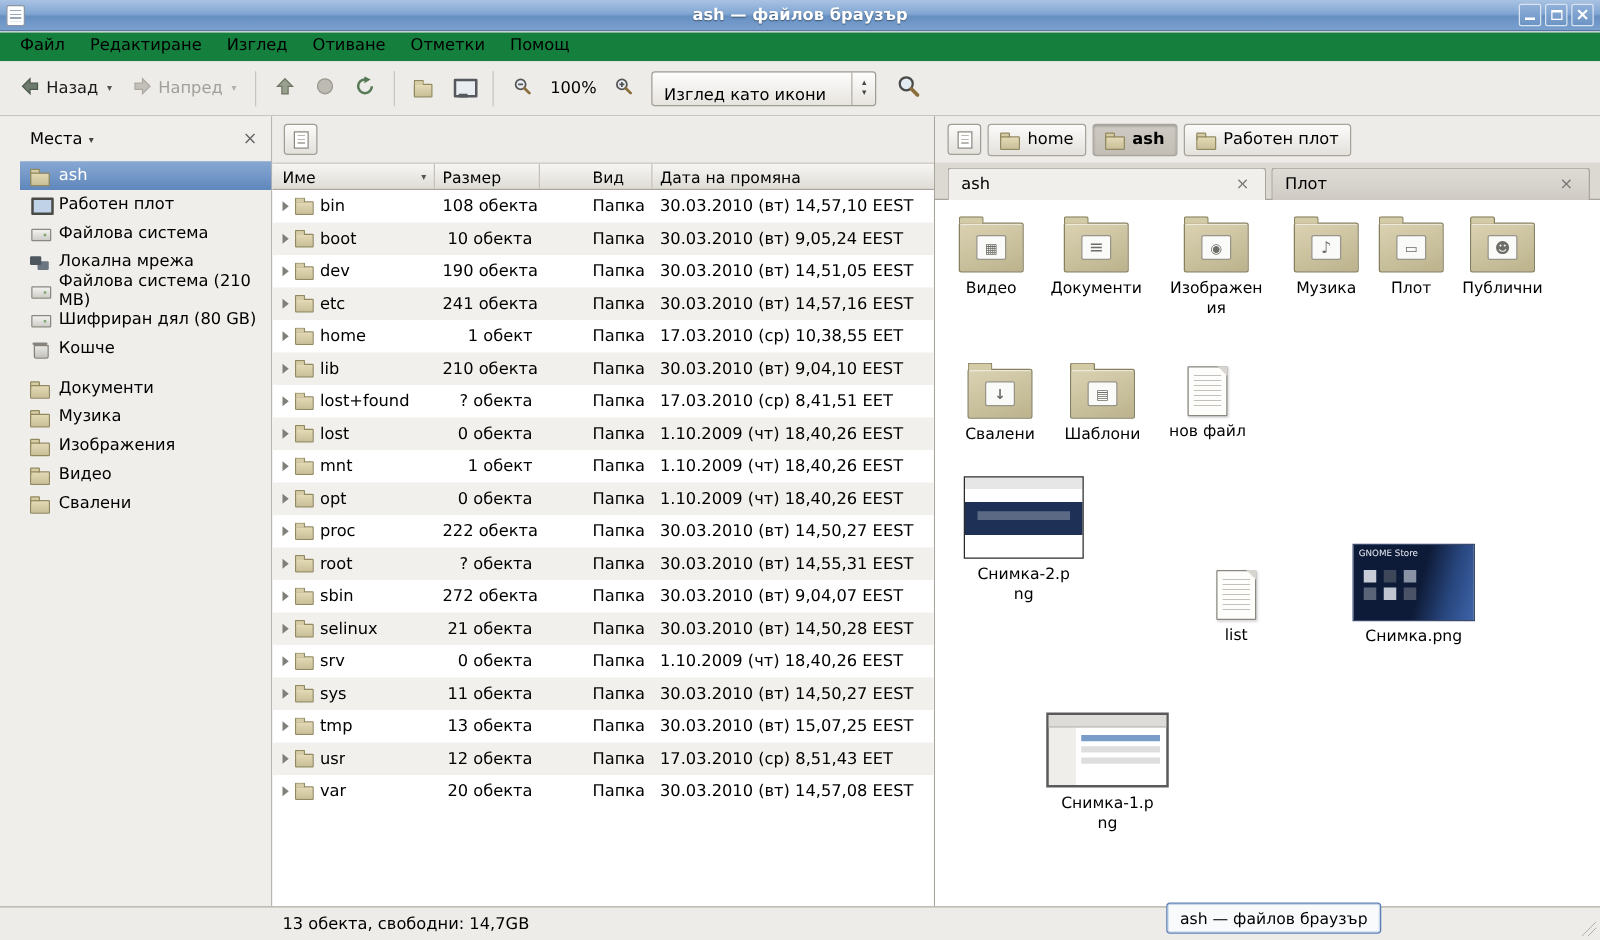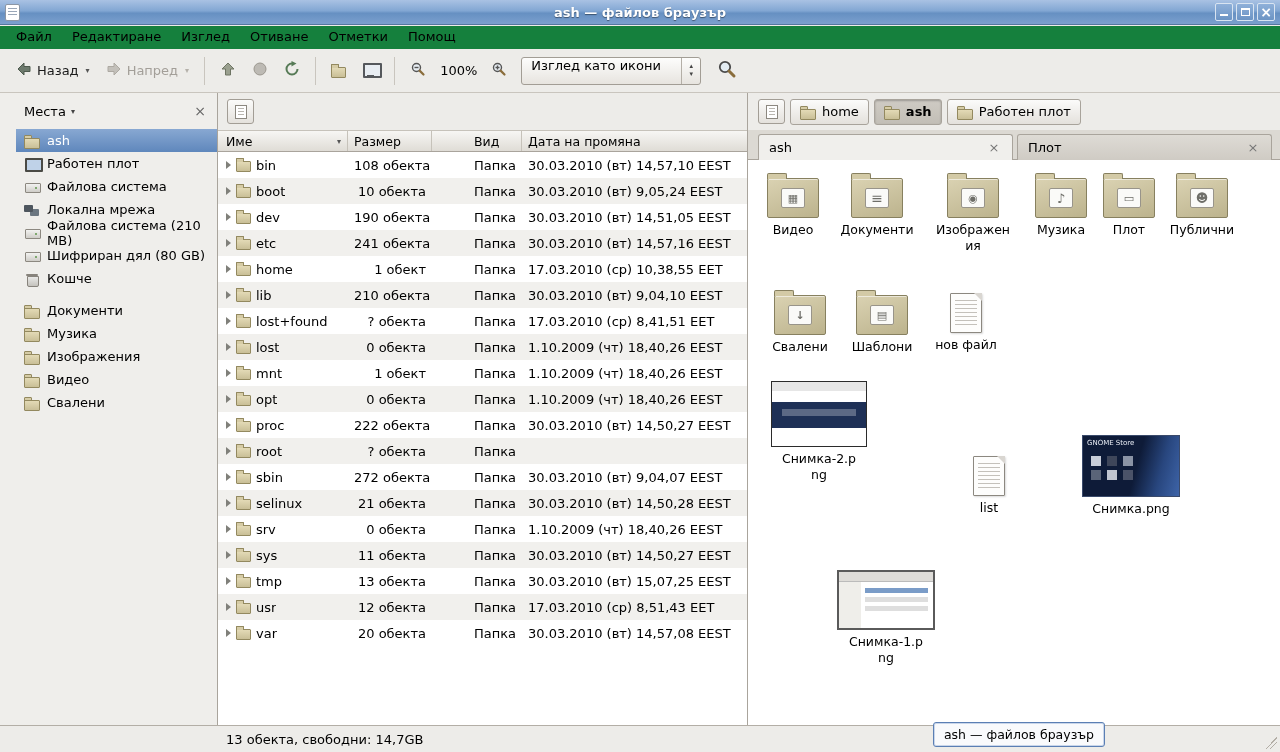--- a/index.html
+++ b/index.html
@@ -31,21 +31,21 @@
   .toolbar{position:absolute;top:49px;left:0;width:100%;height:44px;background:#EDECE9;
     border-bottom:1px solid #C9C5BE;display:flex;align-items:center;padding:0 8px;}
   .tbtn{display:flex;align-items:center;gap:5px;height:30px;padding:0 7px;background:transparent;
     border:1px solid transparent;border-radius:3px;font-size:13px;font-family:inherit;color:#1a1a1a;}
   .tbtn.dis{color:#A39F99;}
   .chev{font-size:8px;color:#555;margin-left:2px;}
   .chev::before{content:"▾";}
   .dis .chev{color:#B5B1AA;}
   .tsep{width:1px;height:28px;background:#C9C5BE;margin:0 7px;}
   .zoom-label{padding:0 6px;}
-  .combo{display:flex;align-items:flex-start;height:28px;background:linear-gradient(#FDFDFC,#E7E4DF);
+  .combo{display:flex;align-items:flex-end;height:28px;background:linear-gradient(#FDFDFC,#E7E4DF);
     border:1px solid #A29D95;border-radius:3px;padding-left:9px;width:180px;margin:0 8px 0 6px;}
   .combo .ctext{flex:1;}
   .combo .cspin{width:19px;align-self:stretch;border-left:1px solid #B4AFA7;display:flex;flex-direction:column;
     align-items:center;justify-content:center;font-size:7px;color:#444;line-height:1.05;}
   .cspin::before{content:"▴";}
   .cspin::after{content:"▾";}
 
   
   .fi{width:15px;height:11px;background:linear-gradient(#E3DAB6,#C9BF97);border:1px solid #93895F;
     border-radius:1px;position:relative;flex:none;margin-top:3px;}
@@ -543,20 +543,21 @@
           </div>
 
           <div class="trow alt">
             <span class="cell c-name">
               <span class="expander"></span>
               <span class="fi"></span>
               <span class="nm">root</span>
             </span>
             <span class="cell c-size">? обекта</span>
             <span class="cell c-type">Папка</span>
+            <span class="cell c-date">30.03.2010 (вт) 14,55,31 EEST</span>
           </div>
 
           <div class="trow">
             <span class="cell c-name">
               <span class="expander"></span>
               <span class="fi"></span>
               <span class="nm">sbin</span>
             </span>
             <span class="cell c-size">272 обекта</span>
             <span class="cell c-type">Папка</span>

